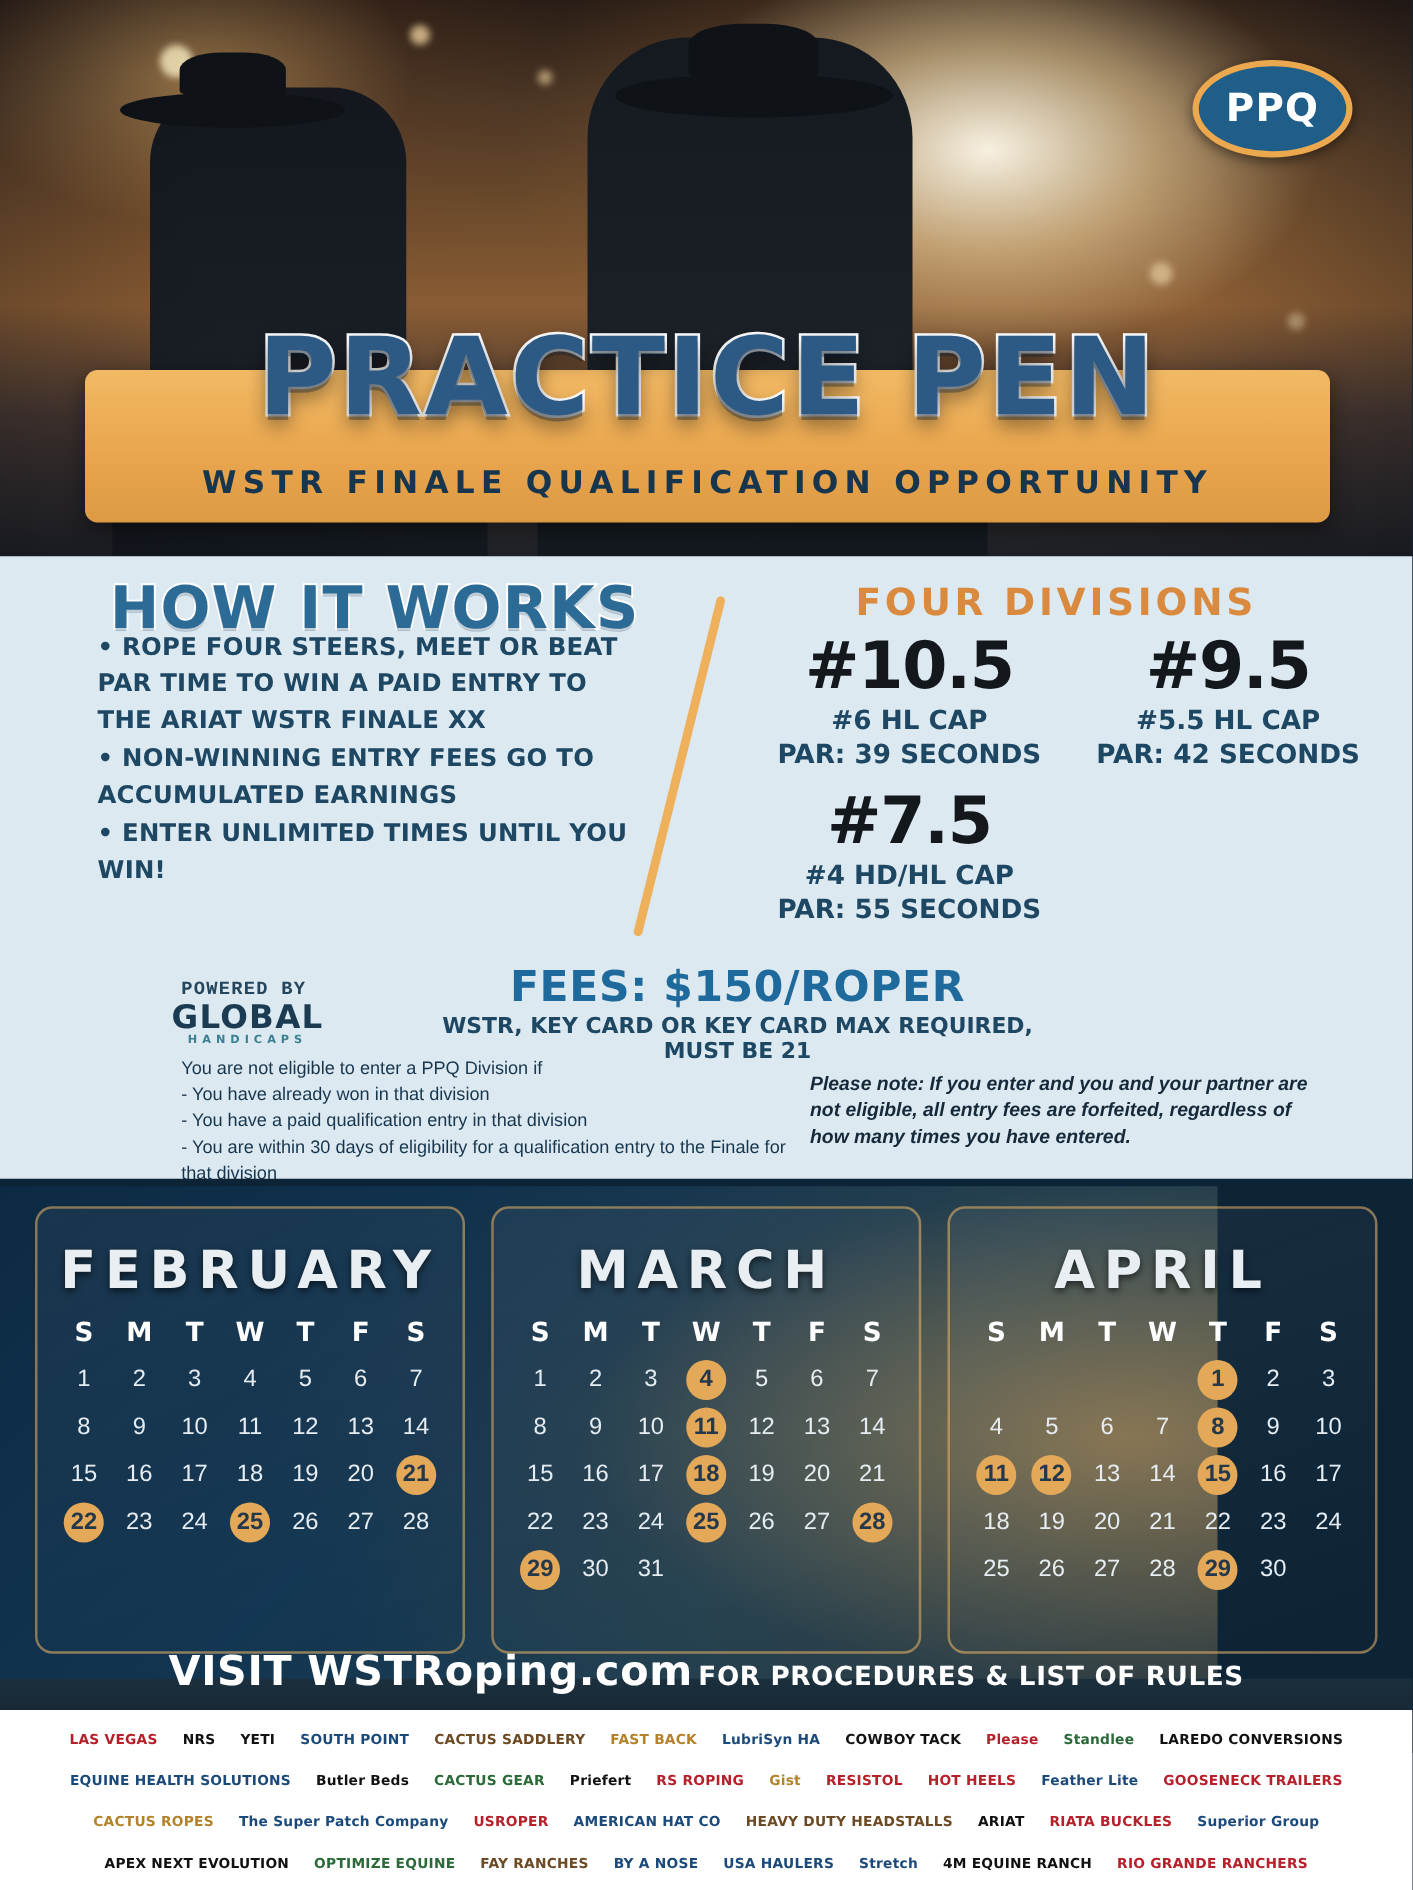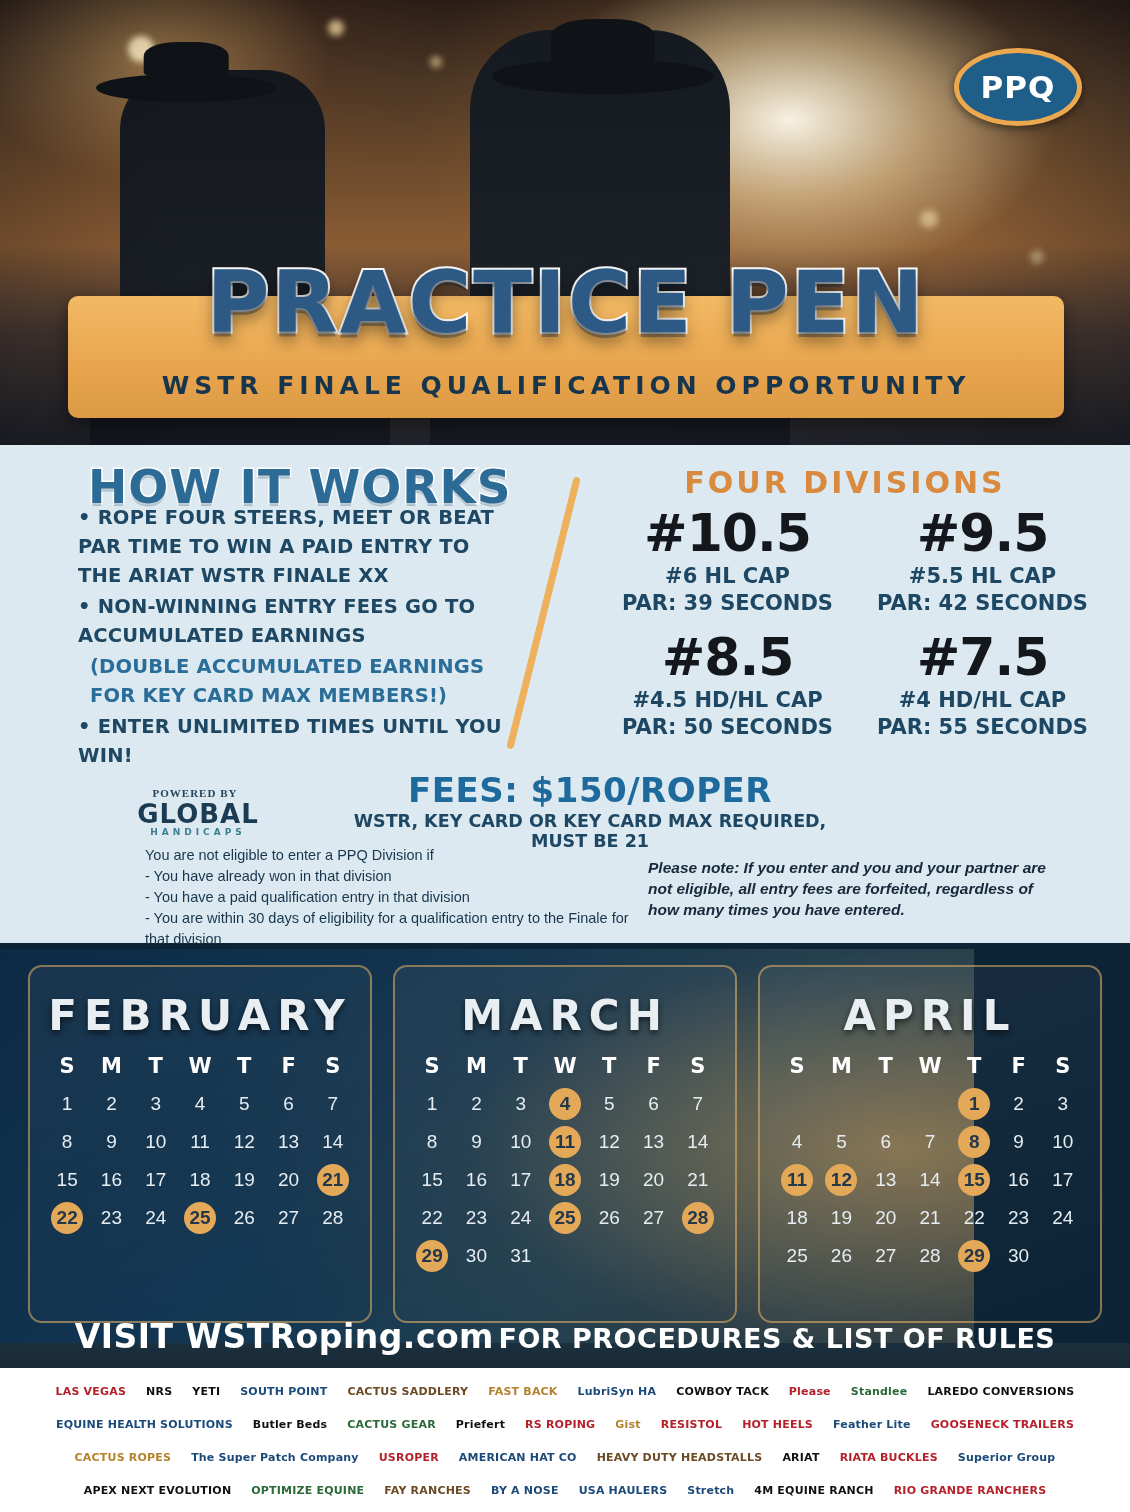--- a/index.html
+++ b/index.html
@@ -148,22 +148,22 @@
     position: absolute; left: 330px; top: 366px; width: 520px;
     text-align: center;
     font-family: "DejaVu Sans", sans-serif; font-weight: 700;
     font-size: 17.5px; color: #1d4763;
   }
 
   .powered {
     position: absolute; left: 90px; top: 338px; width: 210px; text-align: center;
   }
   .powered-label {
-    font-family: Liberation Serif, serif; font-weight: 700;
-    font-size: 11px; letter-spacing: 1px; color: #25455c;
+    font-family: Liberation Mono, monospace; font-weight: 700;
+    font-size: 15px; letter-spacing: 1px; color: #25455c;
     display: inline-block; vertical-align: middle;
   }
   .global-logo { display: inline-block; vertical-align: middle; margin-left: 6px; text-align: left; }
   .global-main {
     font-family: "DejaVu Sans", sans-serif; font-weight: 900;
     font-size: 26px; color: #1b3b52; letter-spacing: 1px; line-height: 26px;
   }
   .global-sub {
     font-family: "DejaVu Sans", sans-serif; font-weight: 700;
     font-size: 9px; letter-spacing: 4px; color: #3b7f93; text-align: center;
@@ -232,21 +232,21 @@
   .visit {
     position: absolute; top: 1317px; left: 0; width: 1130px; text-align: center;
     z-index: 5;
   }
   .visit-strong {
     font-family: "DejaVu Sans", sans-serif; font-weight: 900;
     font-size: 33px; color: #ffffff; letter-spacing: 0.5px;
   }
   .visit-rest {
     font-family: "DejaVu Sans", sans-serif; font-weight: 700;
-    font-size: 27px; color: #ffffff; letter-spacing: 0.5px;
+    font-size: 21px; color: #ffffff; letter-spacing: 0.5px;
   }
   .sponsors {
     position: absolute; top: 1368px; left: 0; width: 1130px; height: 144px;
     background: #ffffff;
     padding: 10px 34px 6px;
     display: flex; flex-wrap: wrap; align-content: flex-start;
     justify-content: center; gap: 7px 10px;
   }
   .sp {
     height: 26px; display: flex; align-items: center; justify-content: center;
@@ -297,42 +297,36 @@
       <div class="title-sub">WSTR FINALE QUALIFICATION OPPORTUNITY</div>
     </div>
   </div>
 
   <div class="info">
     <div class="how-title">HOW IT WORKS</div>
 
     <div class="how-list">
       <p>• ROPE FOUR STEERS, MEET OR BEAT PAR TIME TO WIN A PAID ENTRY TO THE ARIAT WSTR FINALE XX</p>
       <p>• NON-WINNING ENTRY FEES GO TO ACCUMULATED EARNINGS</p>
-      <p class="how-note">(DOUBLE ACCUMULATED EARNINGS FOR KEY CARD MAX MEMBERS!)</p>
       <p>• ENTER UNLIMITED TIMES UNTIL YOU WIN!</p>
     </div>
 
     <div class="divider-slash"></div>
 
     <div class="divisions-title">FOUR DIVISIONS</div>
     <div class="div-grid">
       <div class="div-cell">
         <div class="div-num">#10.5</div>
         <div class="div-line">#6 HL CAP</div>
         <div class="div-line">PAR: 39 SECONDS</div>
       </div>
       <div class="div-cell">
         <div class="div-num">#9.5</div>
         <div class="div-line">#5.5 HL CAP</div>
         <div class="div-line">PAR: 42 SECONDS</div>
-      </div>
-      <div class="div-cell">
-        <div class="div-num">#8.5</div>
-        <div class="div-line">#4.5 HD/HL CAP</div>
-        <div class="div-line">PAR: 50 SECONDS</div>
       </div>
       <div class="div-cell">
         <div class="div-num">#7.5</div>
         <div class="div-line">#4 HD/HL CAP</div>
         <div class="div-line">PAR: 55 SECONDS</div>
       </div>
     </div>
 
     <div class="powered">
       <span class="powered-label">POWERED BY</span>

